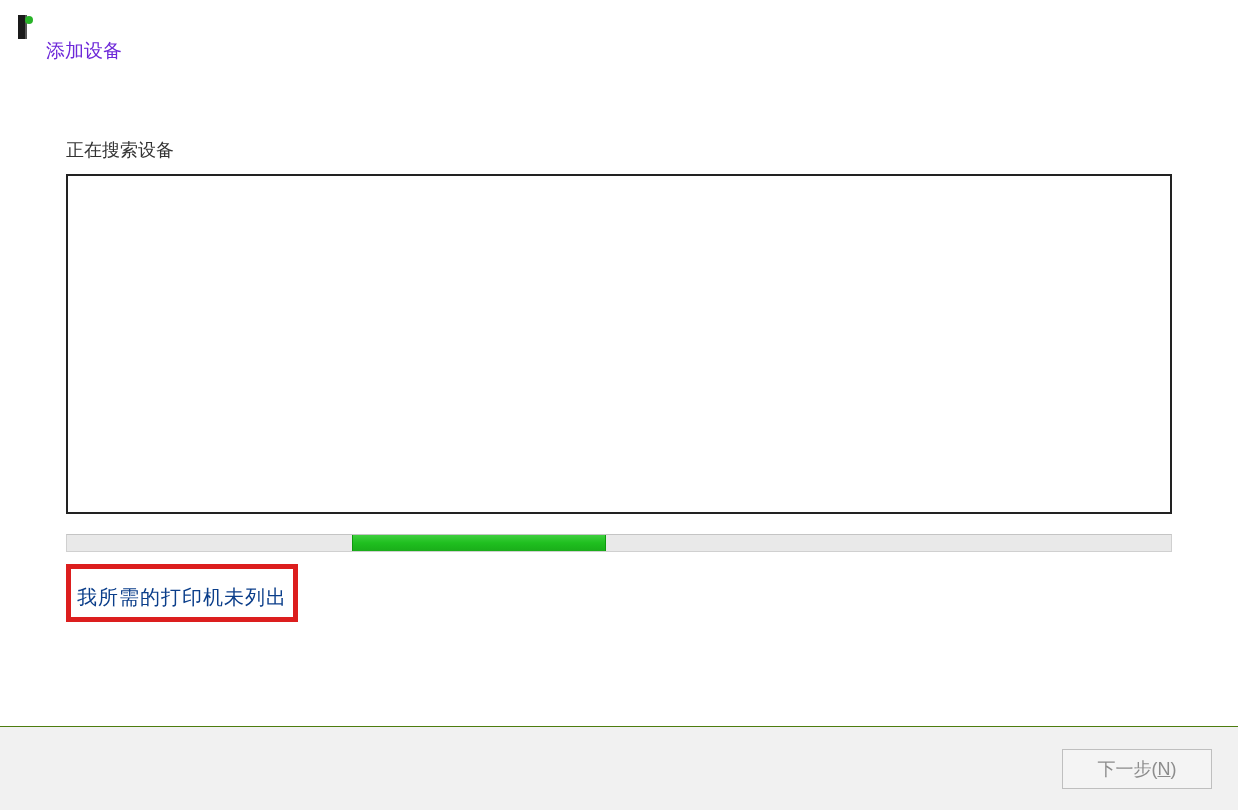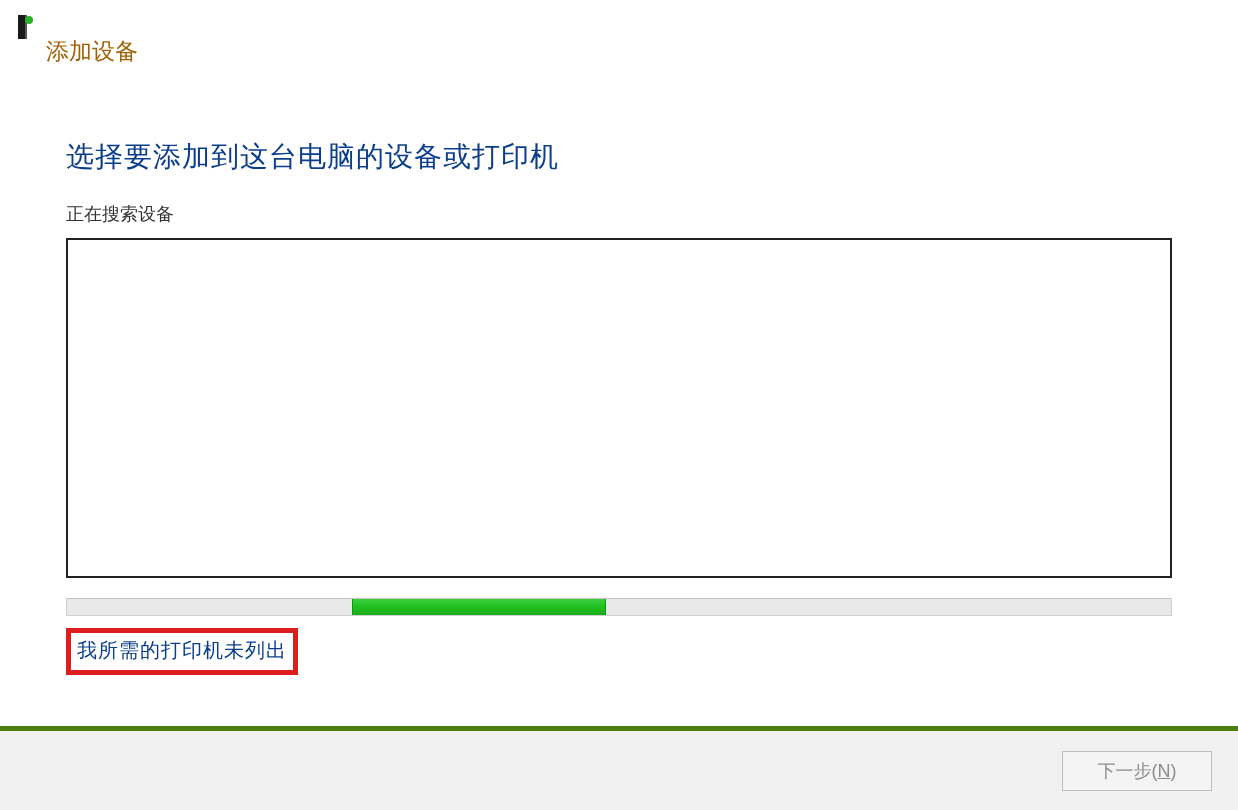--- a/index.html
+++ b/index.html
@@ -29,22 +29,22 @@
     .title-icon {
       width: 20px;
       height: 26px;
       margin-right: 12px;
       position: relative;
     }
     .title-icon svg {
       display: block;
     }
     .title-text {
-      font-size: 23px;
-      color: #a16207;
+      font-size: 19px;
+      color: #6d28d9;
       margin-top: 46px;
     }
     .content {
       flex: 1;
       padding: 90px 66px 0 66px;
       display: flex;
       flex-direction: column;
     }
     .heading {
       font-size: 28px;
@@ -81,31 +81,31 @@
       background: linear-gradient(to bottom, #3ecf3e 0%, #1fbf1f 50%, #1aad1a 100%);
       border-right: 1px solid #0d9a0d;
       border-left: 1px solid #0d9a0d;
     }
     .link-row {
       margin-top: 12px;
     }
     .link-box {
       display: inline-block;
       border: 5px solid #dc1e1e;
-      padding: 4px 6px 6px 6px;
+      padding: 15px 6px 6px 6px;
     }
     .link-text {
       font-size: 20px;
       color: #0b3e8a;
       cursor: pointer;
       letter-spacing: 1px;
     }
     .footer {
       height: 84px;
-      border-top: 5px solid #4d7c0f;
+      border-top: 1px solid #4d7c0f;
       background: #f1f1f1;
       display: flex;
       align-items: center;
       justify-content: flex-end;
       padding-right: 26px;
       gap: 1px;
     }
     .btn {
       min-width: 150px;
       height: 40px;
@@ -136,21 +136,20 @@
       <svg width="20" height="26" viewBox="0 0 20 26">
         <rect x="4" y="0" width="9" height="24" fill="#1a1a1a"></rect>
         <rect x="11" y="0" width="2" height="24" fill="#555"></rect>
         <circle cx="15" cy="5" r="4" fill="#29b329"></circle>
       </svg>
     </span>
     <span class="title-text">添加设备</span>
   </div>
 
   <div class="content">
-    <h1 class="heading">选择要添加到这台电脑的设备或打印机</h1>
     <div class="subheading">正在搜索设备</div>
 
     <div class="device-list"></div>
 
     <div class="progress-wrap">
       <div class="progress-chunk" style="left:25.8%;width:23%;"></div>
     </div>
 
     <div class="link-row">
       <span class="link-box">

